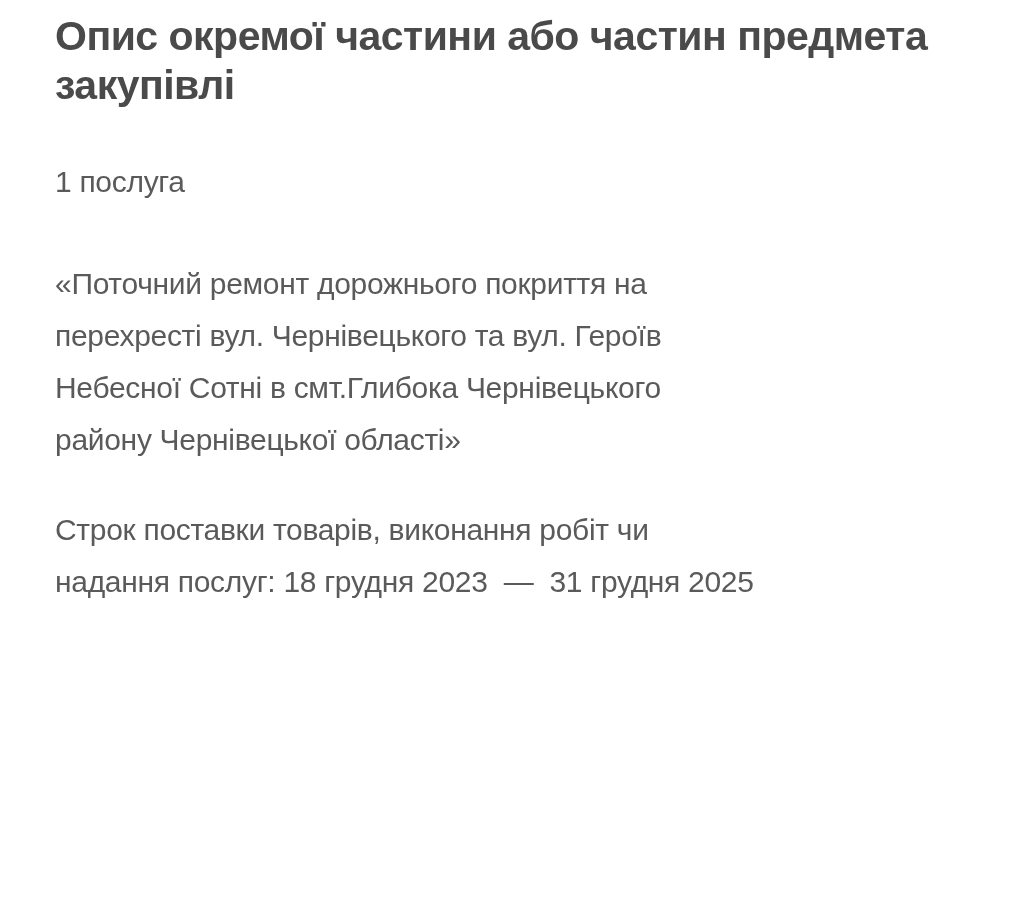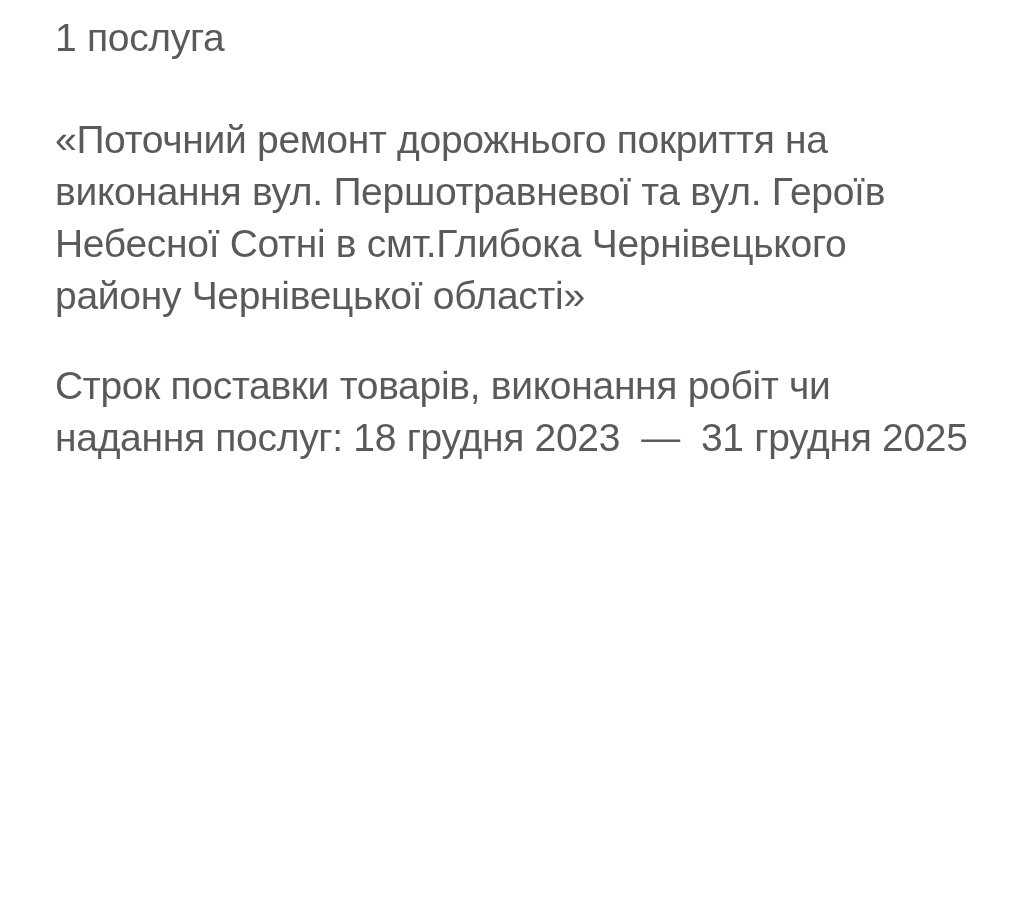--- a/index.html
+++ b/index.html
@@ -22,39 +22,41 @@
     margin: 0 0 46px 0;
     font-size: 41px;
     font-weight: 700;
     line-height: 49px;
     letter-spacing: -0.5px;
     color: #4a4a4a;
     white-space: pre;
   }
   .para {
     margin: 0 0 38px 0;
-    font-size: 39px;
+    font-size: 30px;
     font-weight: 400;
     line-height: 52px;
     letter-spacing: -0.3px;
     color: #5a5a5a;
     white-space: pre;
   }
   .para.quantity {
     margin-bottom: 50px;
   }
 </style>
 </head>
 <body>
 
 <main class="content">
+  <h1 class="section-title">Опис окремої частини або частин предмета
+закупівлі</h1>
 
   <p class="para quantity">1 послуга</p>
 
   <p class="para">«Поточний ремонт дорожнього покриття на
-виконання вул. Першотравневої та вул. Героїв
+перехресті вул. Чернівецького та вул. Героїв
 Небесної Сотні в смт.Глибока Чернівецького
 району Чернівецької області»</p>
 
 
   <p class="para">Строк поставки товарів, виконання робіт чи
 надання послуг: 18 грудня 2023  —  31 грудня 2025</p>
 </main>
 
 </body></html>

